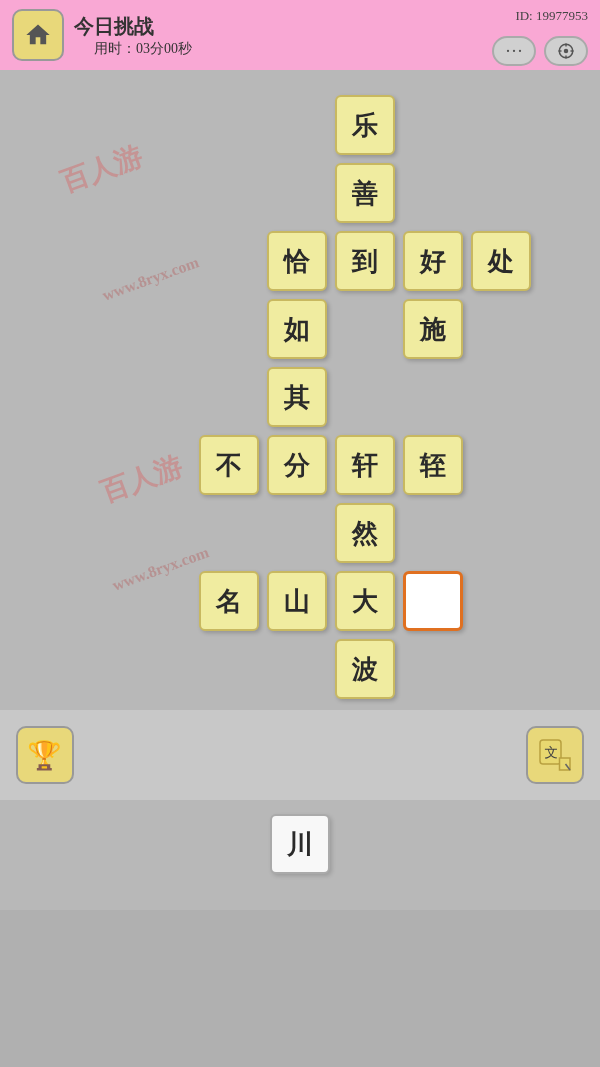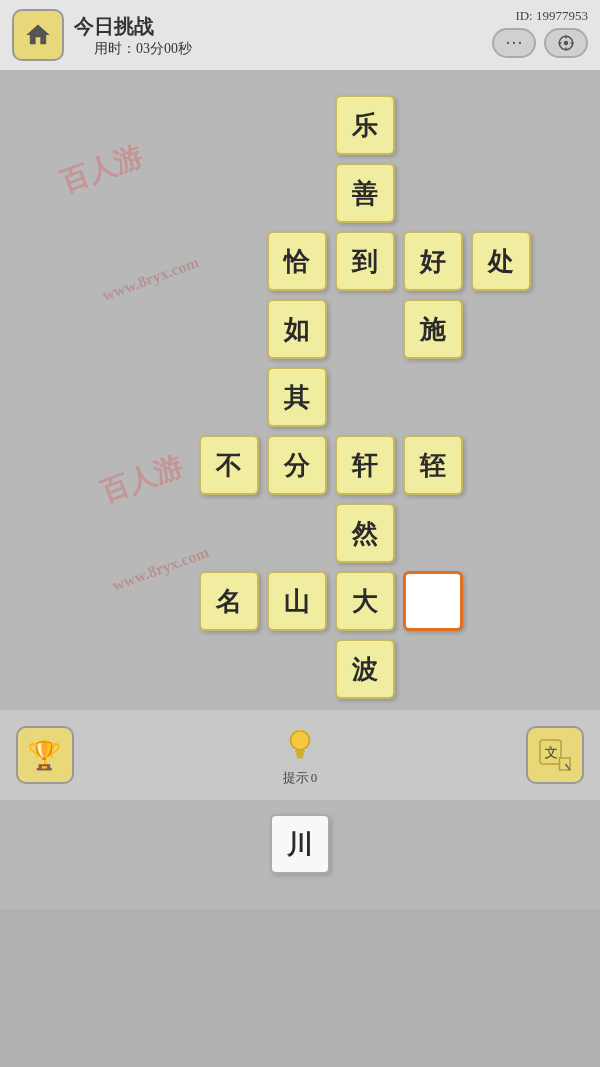--- a/index.html
+++ b/index.html
@@ -10,21 +10,21 @@
       background-color: #b0b0b0;
       font-family: 'SimSun', 'STSong', serif;
       overflow: hidden;
       position: relative;
     }
 
     
     .header {
       width: 100%;
       height: 70px;
-      background-color: #e5e5e5;
+      background-color: #f9a8d4;
       display: flex;
       align-items: center;
       padding: 8px 12px;
       position: relative;
     }
 
     .home-btn {
       width: 52px;
       height: 52px;
       background-color: #e8d87a;
@@ -60,21 +60,21 @@
       margin-left: 20px;
     }
 
     .header-right {
       position: absolute;
       right: 12px;
       top: 8px;
       display: flex;
       flex-direction: column;
       align-items: flex-end;
-      gap: 4px;
+      gap: 12px;
     }
 
     .id-text {
       font-size: 13px;
       color: #444;
     }
 
     .header-buttons {
       display: flex;
       gap: 8px;
@@ -323,38 +323,20 @@
     <div class="tile" style="left:195px; top:544px;">波</div>
   </div>
 
 </div>
 
 <div class="bottom-bar">
   <div class="trophy-btn">
     <span>🏆</span>
   </div>
 
-  <div class="hint-btn">
-    <div class="hint-icon">
-
-      <svg width="38" height="38" viewBox="0 0 48 48">
-        <circle cx="24" cy="18" r="12" fill="#f5c842" stroke="#c8a020" stroke-width="2"></circle>
-        <rect x="18" y="30" width="12" height="4" rx="2" fill="#d0b030"></rect>
-        <rect x="19" y="34" width="10" height="4" rx="2" fill="#d0b030"></rect>
-        <rect x="20" y="38" width="8" height="3" rx="1.5" fill="#d0b030"></rect>
-        <line x1="24" y1="6" x2="24" y2="2" stroke="#f5c842" stroke-width="2"></line>
-        <line x1="14" y1="10" x2="11" y2="7" stroke="#f5c842" stroke-width="2"></line>
-        <line x1="34" y1="10" x2="37" y2="7" stroke="#f5c842" stroke-width="2"></line>
-      </svg>
-    </div>
-    <div class="hint-label">
-      <span>提示</span>
-      <span>0</span>
-    </div>
-  </div>
 
   <div class="translate-btn">
 
     <svg width="36" height="36" viewBox="0 0 48 48">
       <rect x="4" y="4" width="28" height="32" rx="4" fill="#e8d870" stroke="#b8a040" stroke-width="2"></rect>
       <text x="10" y="26" font-size="18" fill="#444" font-family="serif">文</text>
       <path d="M30 28 L44 28 L44 44 L34 44 L30 44 Z" fill="#e8d870" stroke="#b8a040" stroke-width="2"></path>
       <path d="M38 36 L44 44" stroke="#666" stroke-width="2"></path>
     </svg>
   </div>

